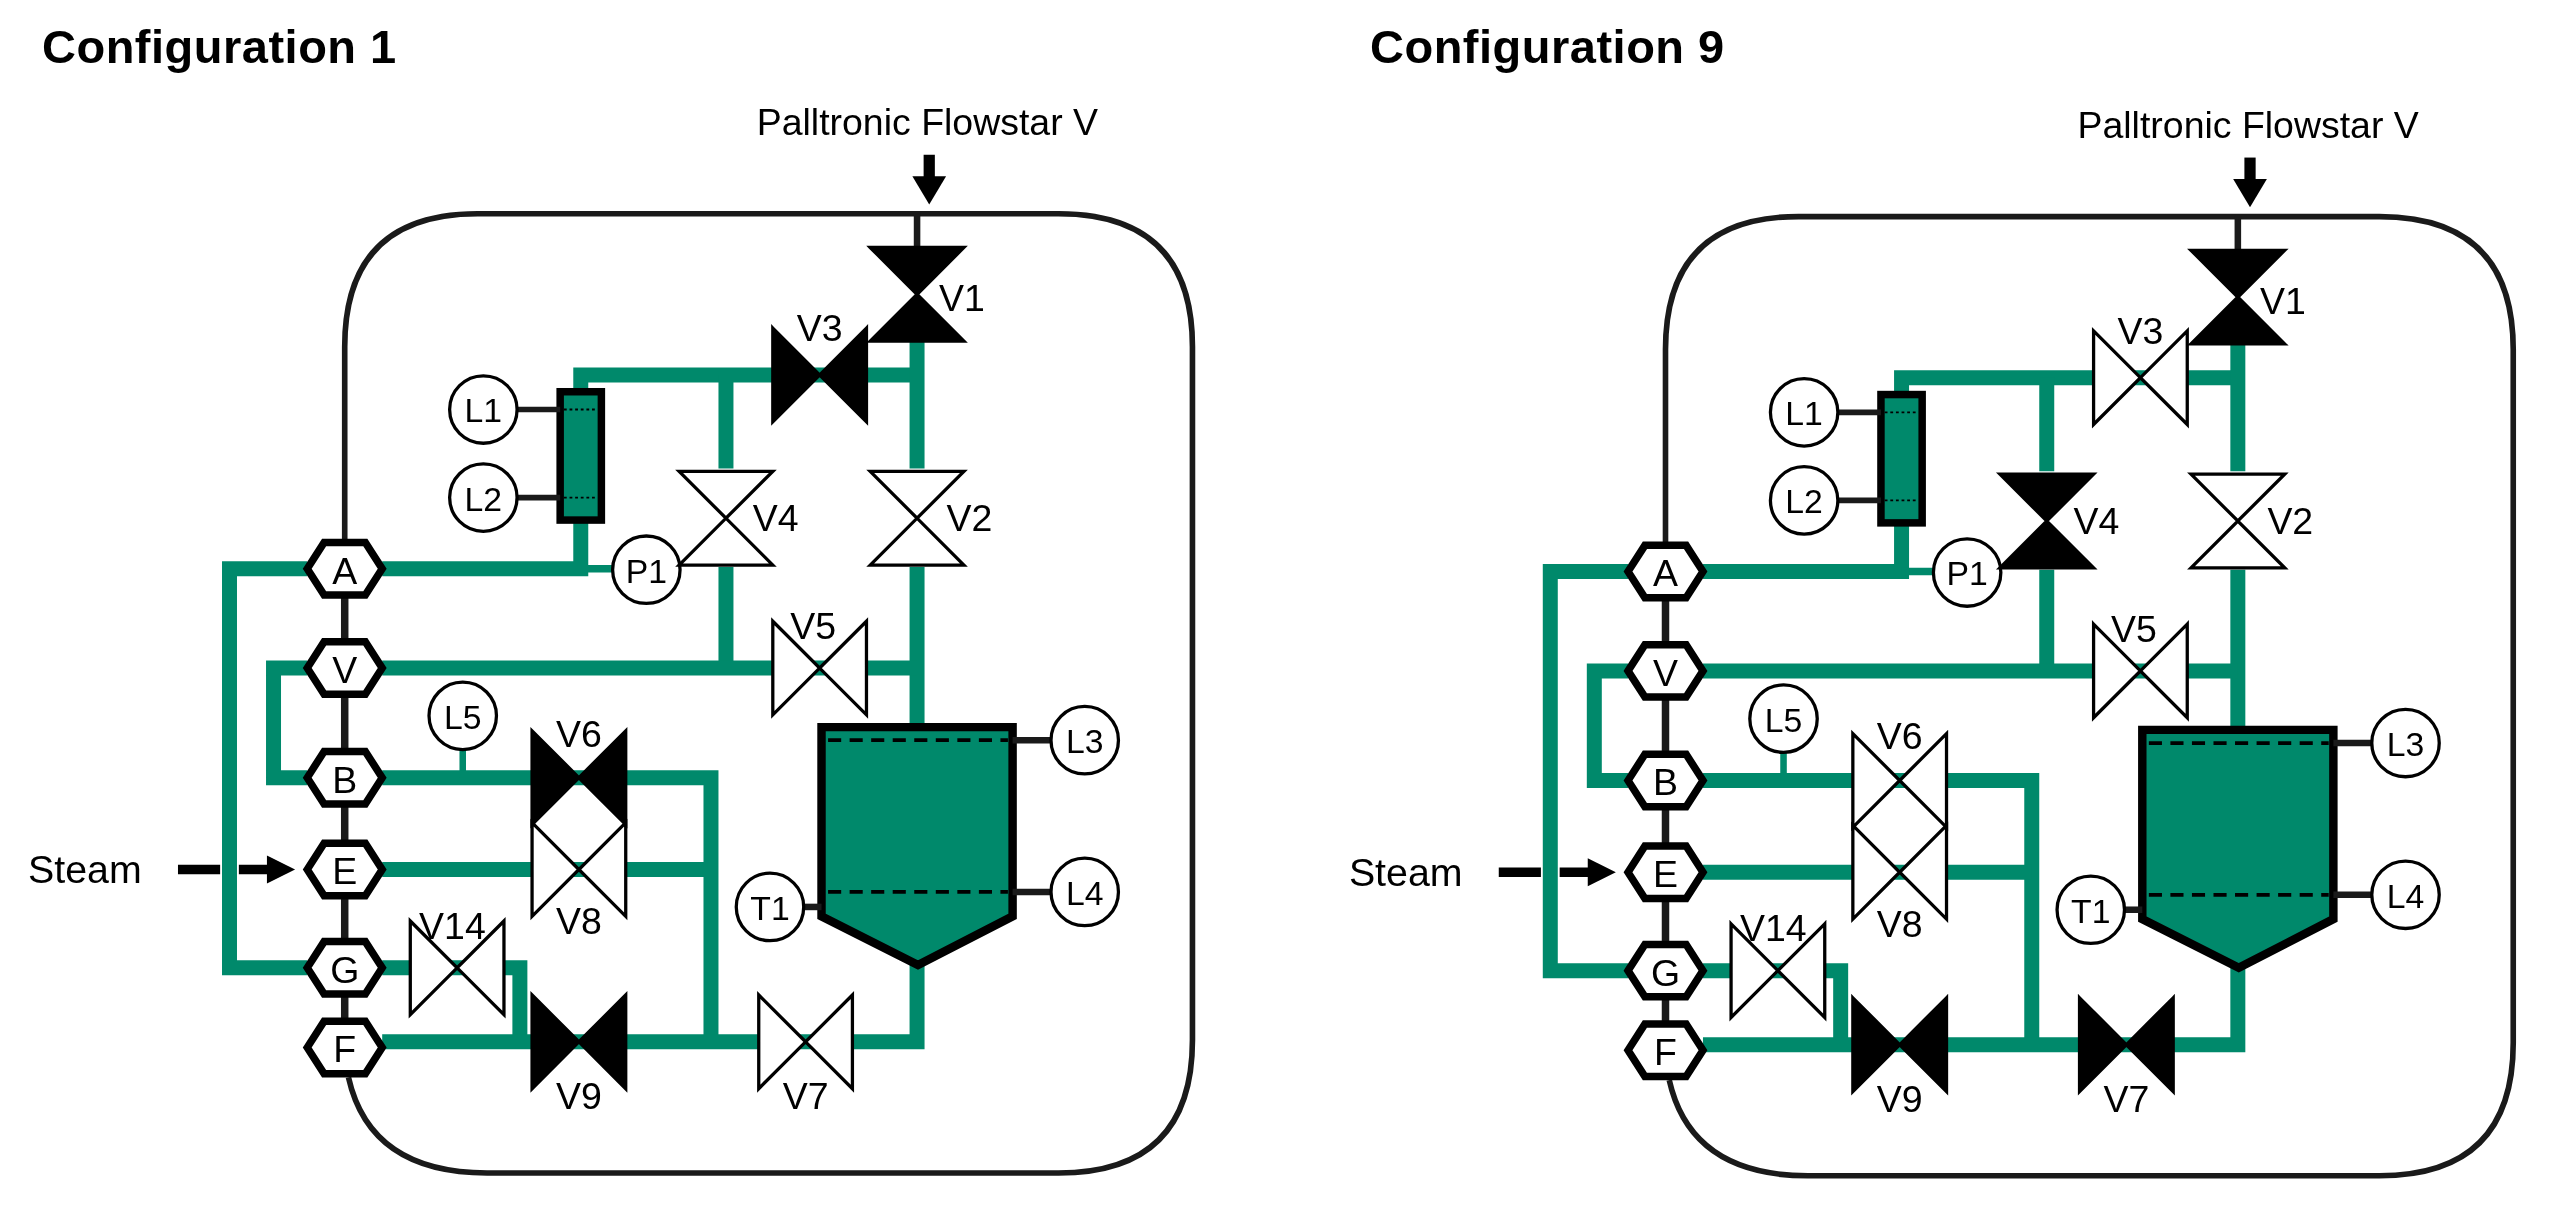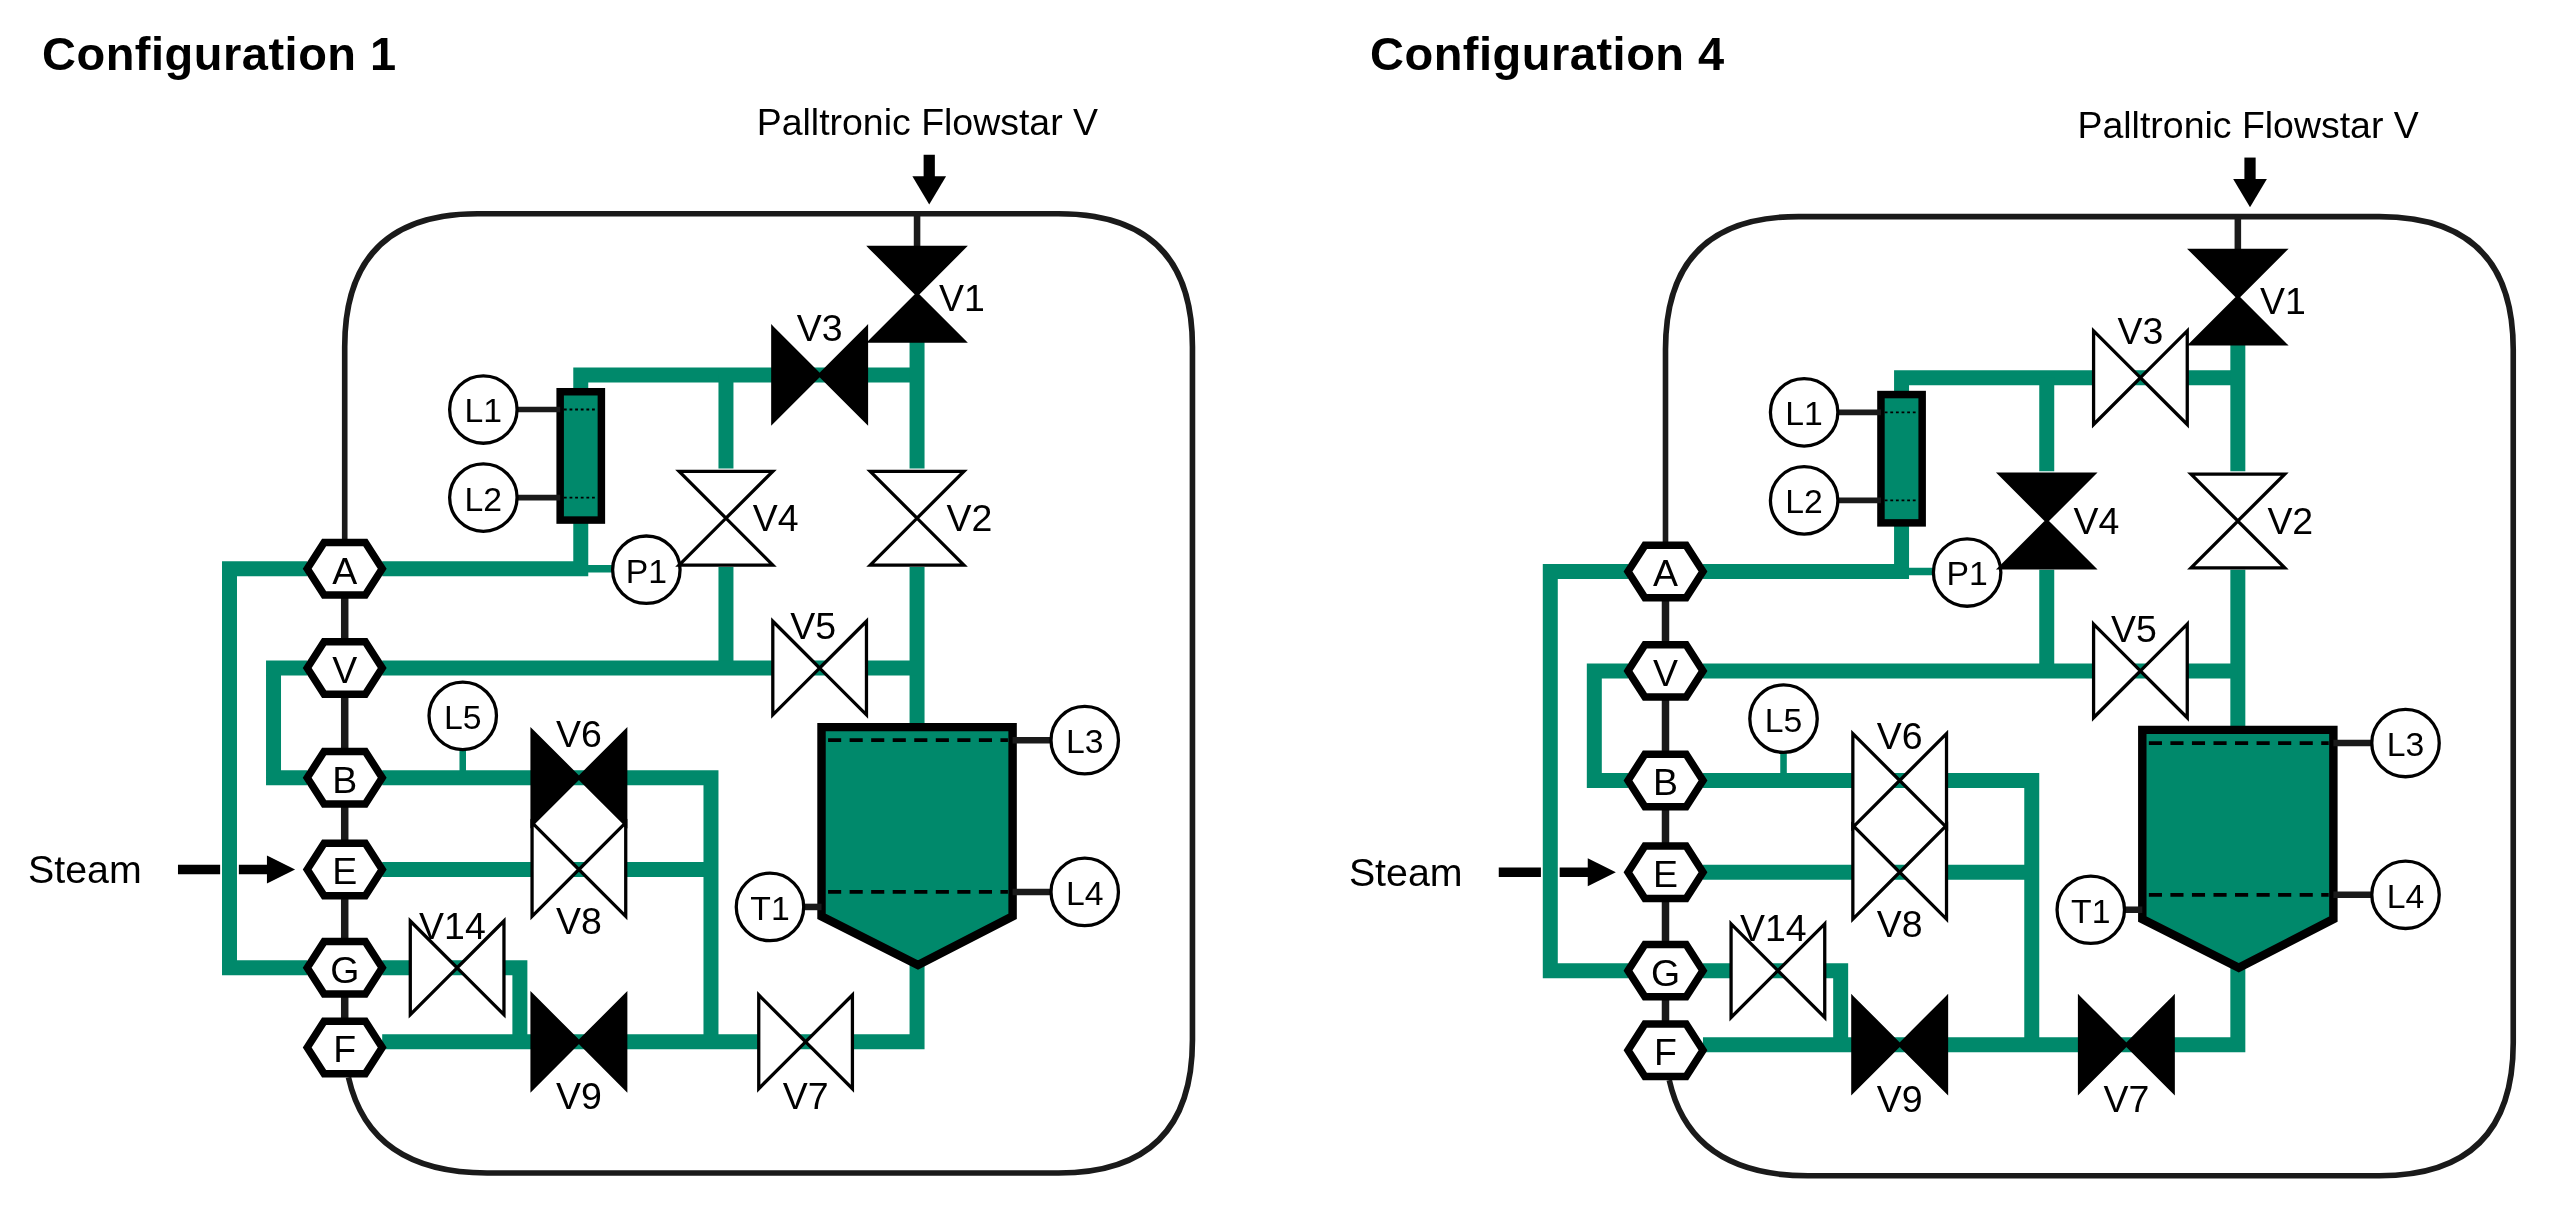--- a/index.html
+++ b/index.html
@@ -1,25 +1,25 @@
 <!DOCTYPE html>
 <html style="font-size:15px"><head>
 <meta charset="utf-8">
 <style>
   html, body { margin: 0; padding: 0; background: #ffffff; }
   body { width: 2576px; height: 1220px; overflow: hidden; position: relative; font-family: "Liberation Sans", "DejaVu Sans", sans-serif; }
-  .config-title { position: absolute; top: 26px; font-family: "Liberation Sans", sans-serif; font-weight: bold; font-size: 47px; color: #000; letter-spacing: 0.5px; }
+  .config-title { position: absolute; top: 19px; font-family: "Liberation Sans", sans-serif; font-weight: bold; font-size: 47px; color: #000; letter-spacing: 0.5px; }
   #diagram { position: absolute; left: 0; top: 0; }
   svg text { font-family: "Liberation Sans", "DejaVu Sans", sans-serif; fill: #000; }
 </style>
 </head>
 <body>
 
 <div class="config-title" style="left:42px;">Configuration 1</div>
-<div class="config-title" style="left:1370px;">Configuration 4</div>
+<div class="config-title" style="left:1370px;">Configuration 9</div>
 
 <svg id="diagram" width="2576" height="1220" viewBox="0 0 2750 1302" xmlns="http://www.w3.org/2000/svg">
     <g transform="translate(0,0)">
       <path d="M368,580 L368,370 Q368,228 510,228 L1130,228 Q1273,228 1273,370 L1273,1110 Q1273,1252 1130,1252 L520,1252 Q395,1252 372,1150" fill="none" stroke="#1a1a1a" stroke-width="6"></path>
       <text x="990" y="130" font-size="40" text-anchor="middle" dominant-baseline="central">Palltronic Flowstar V</text>
       <line x1="992" y1="165" x2="992" y2="190" stroke="#000" stroke-width="12"></line>
       <polygon points="974,188 1010,188 992,218" fill="#000"></polygon>
       <polyline points="979,228 979,265" fill="none" stroke="#1a1a1a" stroke-width="7"></polyline>
       <polyline points="368,607 368,1118" fill="none" stroke="#1a1a1a" stroke-width="8"></polyline>
       <polyline points="620,418 620,400 979,400" fill="none" stroke="#00896B" stroke-width="16" stroke-linejoin="miter"></polyline>

